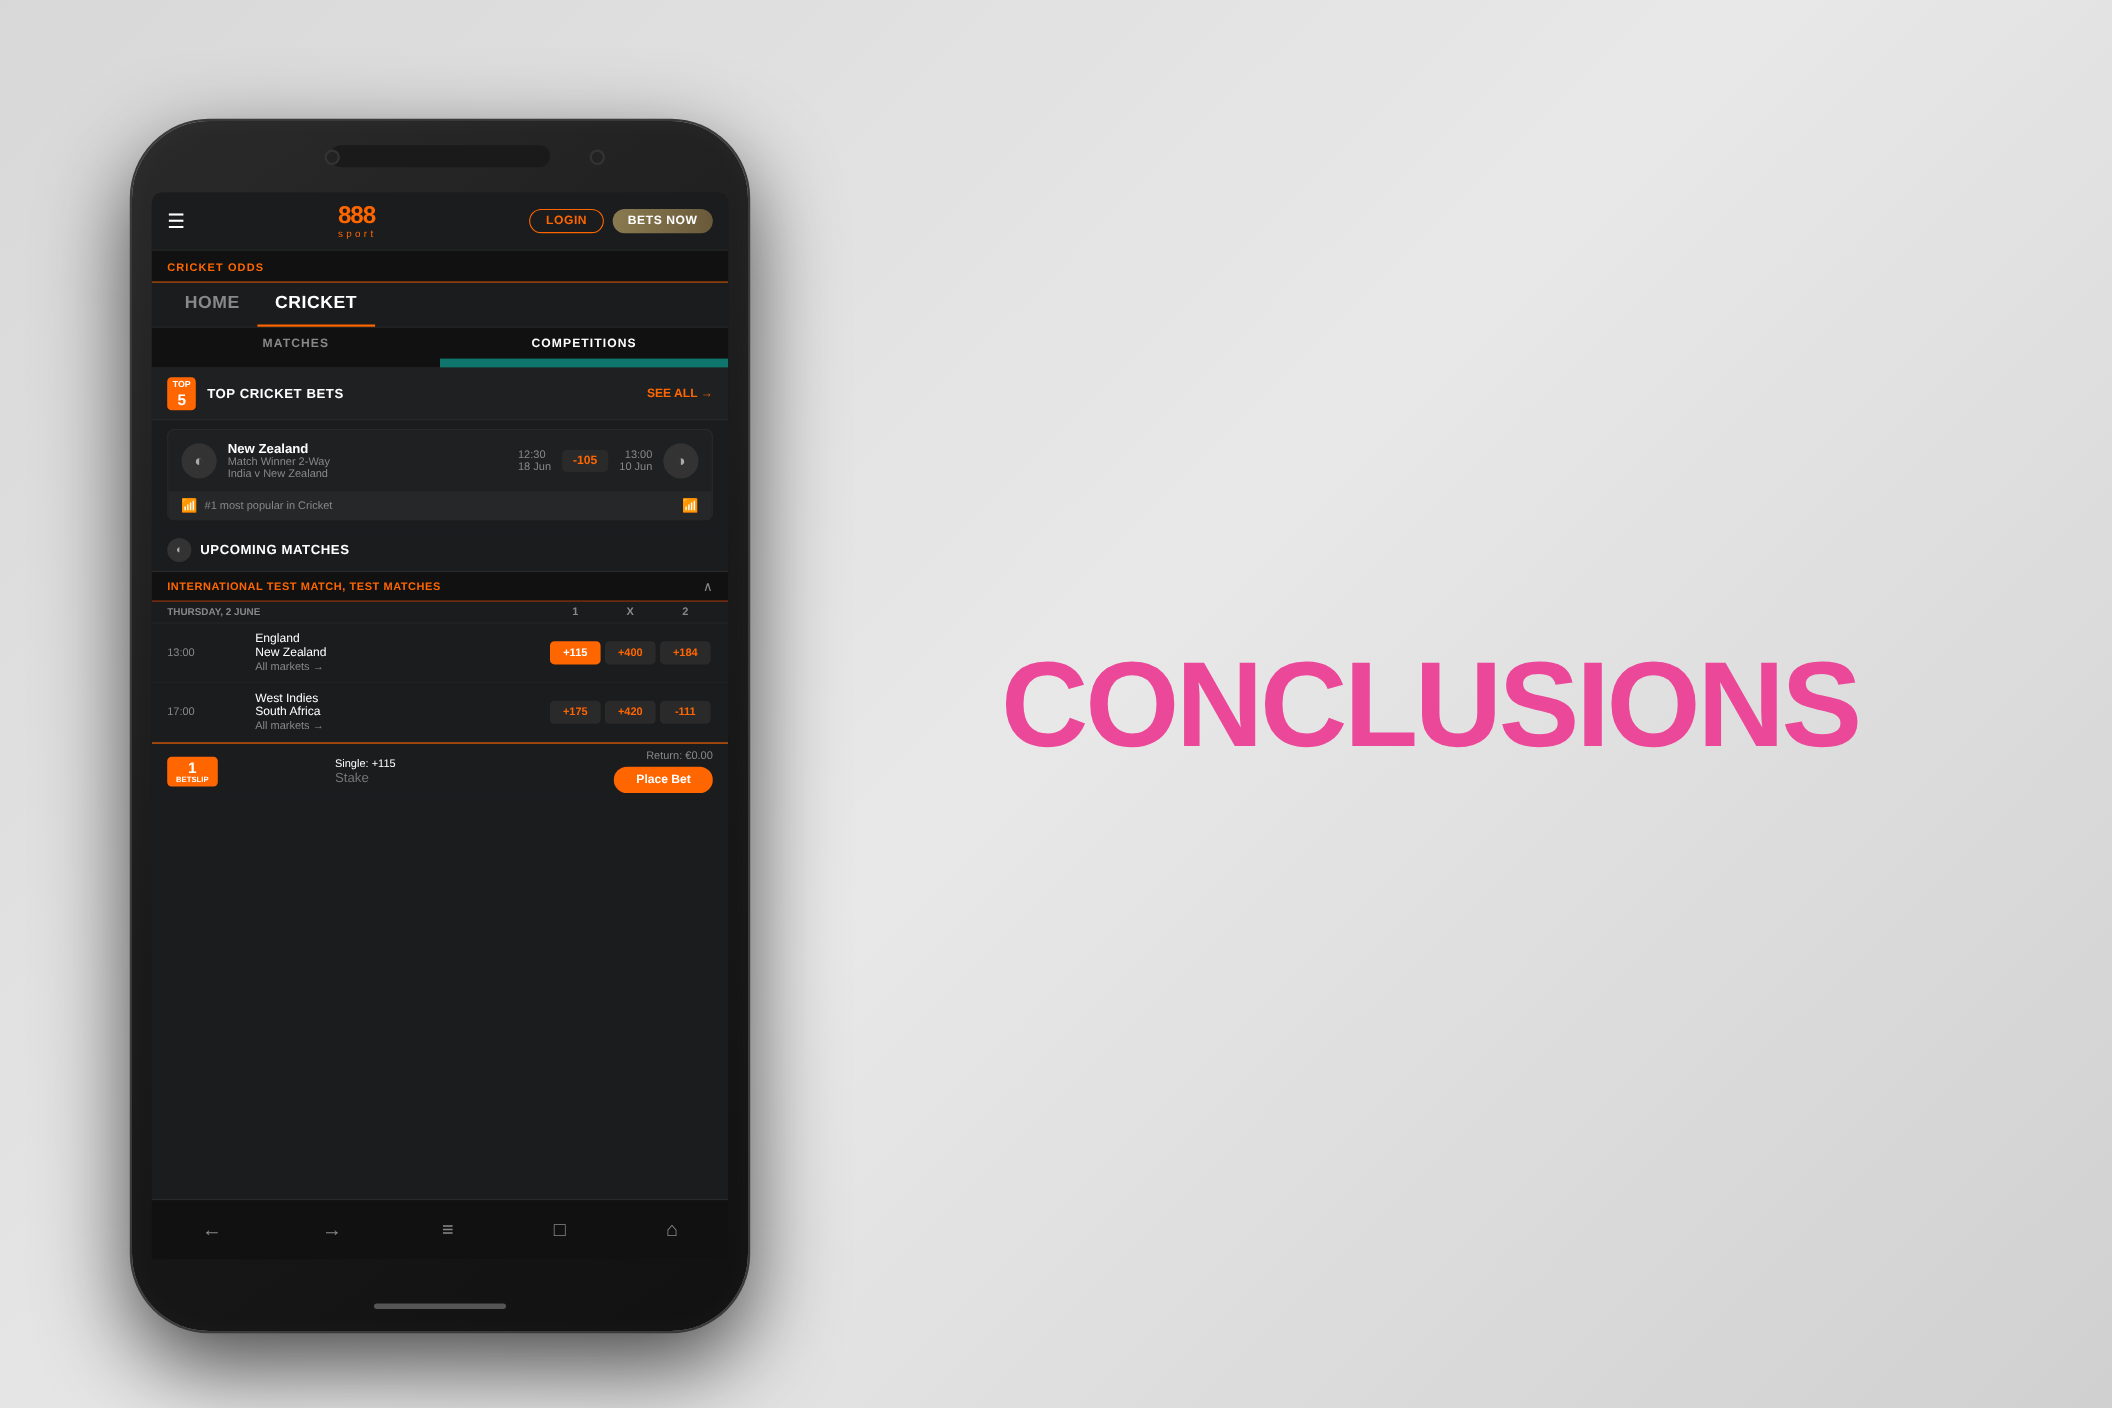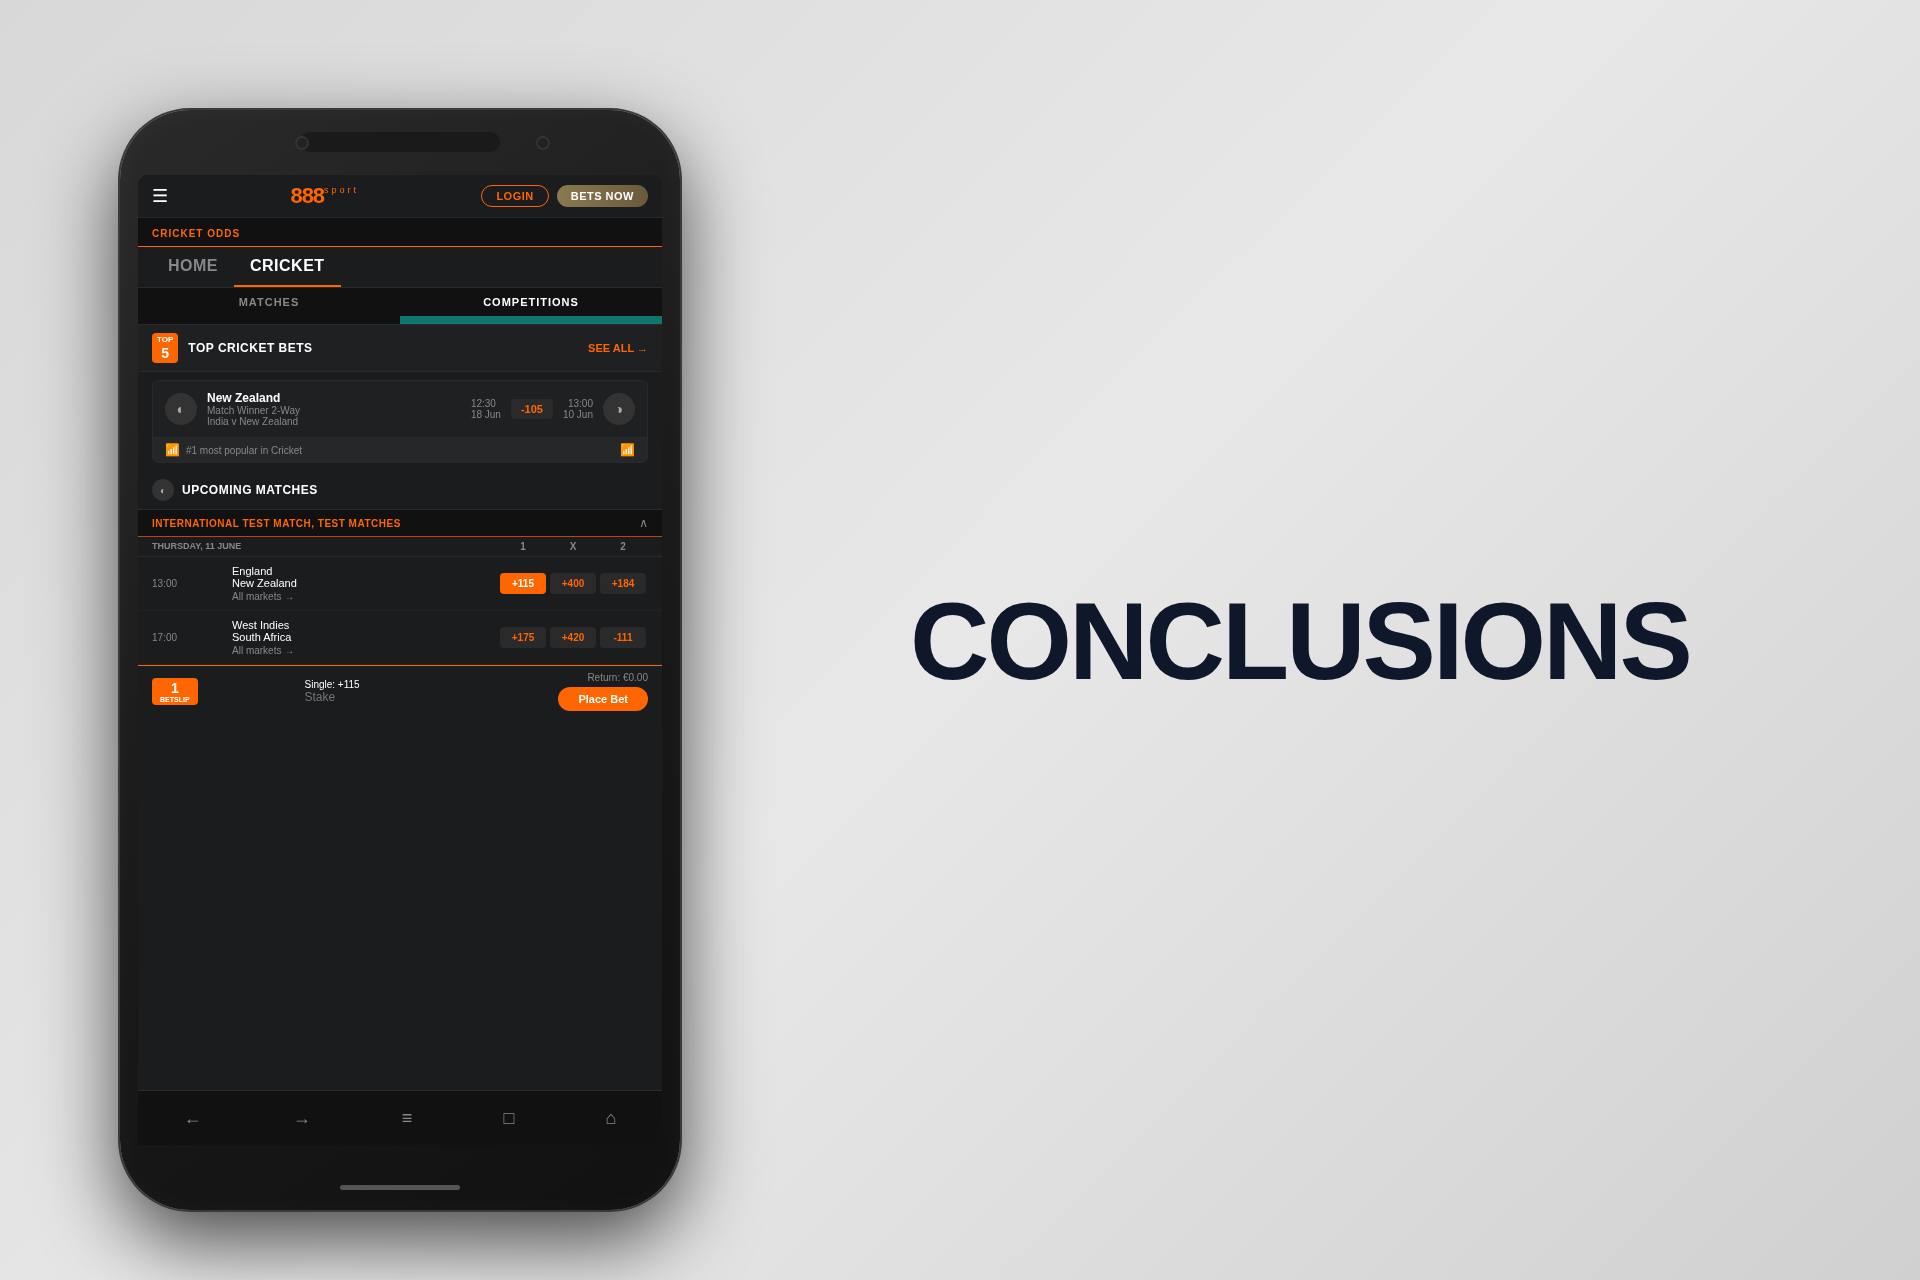--- a/index.html
+++ b/index.html
@@ -98,21 +98,21 @@
     }
 
     .hamburger-icon {
       color: #fff;
       font-size: 18px;
       cursor: pointer;
     }
 
     .logo-888 {
       display: flex;
-      flex-direction: row;
+      flex-direction: column;
       align-items: flex-start;
     }
     .logo-888 .logo-num {
       color: #ff6600;
       font-weight: 900;
       font-size: 22px;
       line-height: 1;
       letter-spacing: -1px;
     }
     .logo-888 .logo-sport {
@@ -527,21 +527,21 @@
     .conclusions-area {
       flex: 1;
       display: flex;
       align-items: center;
       justify-content: center;
     }
 
     .conclusions-text {
       font-size: 110px;
       font-weight: 900;
-      color: #0f172a;
+      color: #ec4899;
       letter-spacing: -3px;
       font-family: 'Arial Black', Arial, sans-serif;
     }
 
     .scrollable-content {
       flex: 1;
       overflow: hidden;
       display: flex;
       flex-direction: column;
     }
@@ -625,21 +625,21 @@
           <div class="upcoming-logo">◐</div>
           <span class="upcoming-title">UPCOMING MATCHES</span>
         </div>
 
         <div class="match-category">
           <span class="match-category-text">INTERNATIONAL TEST MATCH, TEST MATCHES</span>
           <span class="chevron-icon">∧</span>
         </div>
 
         <div class="odds-table-header">
-          <div class="odds-col-header" style="grid-column:1/3; text-align:left; font-size:9px; color:#888;">THURSDAY, 11 JUNE</div>
+          <div class="odds-col-header" style="grid-column:1/3; text-align:left; font-size:9px; color:#888;">THURSDAY, 2 JUNE</div>
           <div class="odds-col-header">1</div>
           <div class="odds-col-header">X</div>
           <div class="odds-col-header">2</div>
         </div>
 
         <div class="match-row">
           <div class="match-time">
             <div>13:00</div>
           </div>
           <div class="match-teams">

